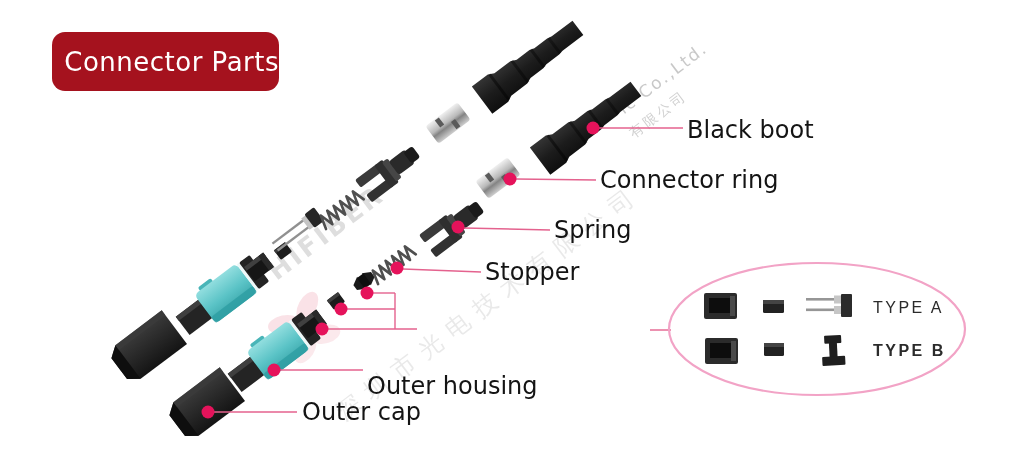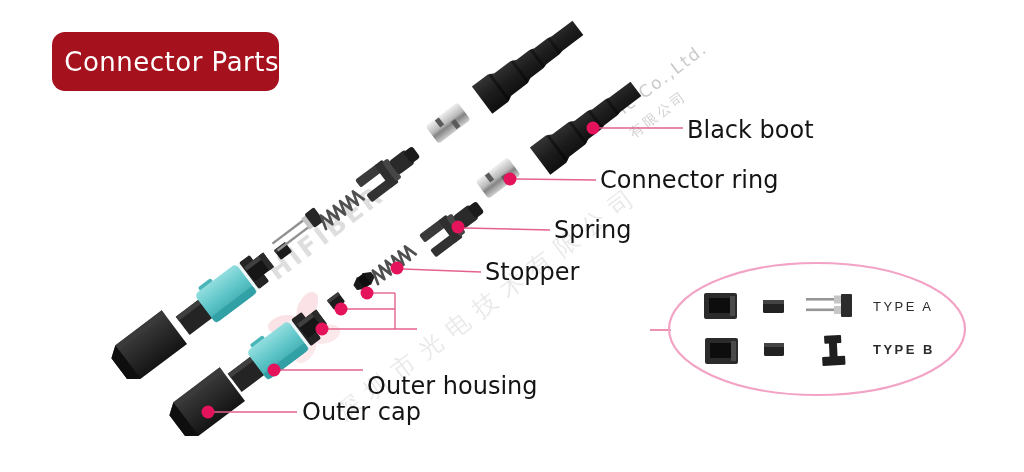--- a/index.html
+++ b/index.html
@@ -21,21 +21,21 @@
   }
   #lbl-black-boot{left:687px;top:116px;}
   #lbl-riveting-ring{left:600px;top:166px;}
   #lbl-stopper{left:554px;top:216px;}
   #lbl-spring{left:485px;top:258px;}
   #lbl-ferrule{left:420px;top:316px;}
   #lbl-outer-housing{left:367px;top:372px;}
   #lbl-dust-cap{left:302px;top:398px;}
   
   .type-label{
-    position:absolute;font-family:"Liberation Sans",sans-serif;font-size:13px;
+    position:absolute;font-family:"Liberation Sans",sans-serif;font-size:16px;
     letter-spacing:2.5px;color:#2b2b2b;white-space:nowrap;z-index:3;
   }
   #type-a{left:873px;top:299px;}
   #type-b{left:873px;top:342px;font-weight:bold;}
   
   .wm{
     position:absolute;transform-origin:0 0;white-space:nowrap;z-index:1;
     pointer-events:none;font-family:"DejaVu Sans",sans-serif;
   }
   #wm-logo{

